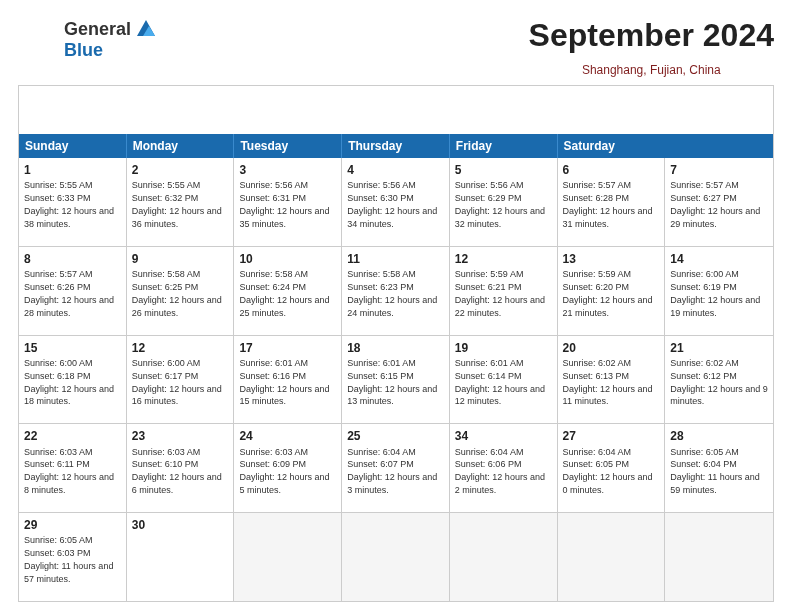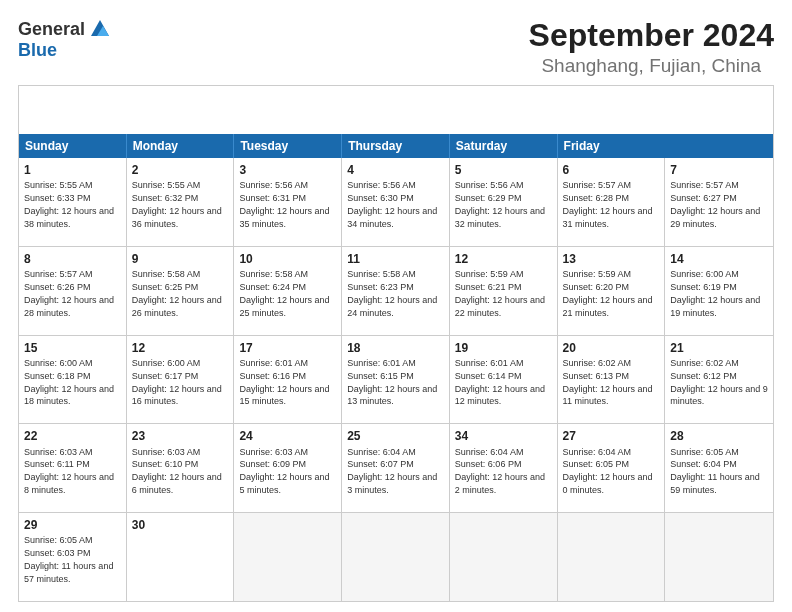--- a/index.html
+++ b/index.html
@@ -20,20 +20,21 @@
     .header {
       display: flex;
       align-items: flex-start;
       justify-content: space-between;
       margin-bottom: 8px;
     }
     .logo {
       display: flex;
       flex-direction: column;
       align-items: flex-start;
+      margin-left: 46px;
     }
     .logo-text {
       display: flex;
       align-items: center;
       gap: 2px;
     }
     .logo-general {
       font-size: 18px;
       font-weight: bold;
       color: #333;
@@ -51,23 +52,23 @@
     .title-block {
       text-align: center;
     }
     .month-title {
       font-size: 32px;
       font-weight: bold;
       color: #222;
       line-height: 1.1;
     }
     .location {
-      font-size: 19px;
-      color: #737373;
-      margin-top: 2px;
+      font-size: 12px;
+      color: #7f1d1d;
+      margin-top: 10px;
     }
     .calendar {
       flex: 1;
       display: flex;
       flex-direction: column;
       border: 1px solid #ccc;
     }
     .cal-header {
       display: grid;
       grid-template-columns: repeat(7, 1fr);
@@ -140,22 +141,22 @@
       <div class="location">Shanghang, Fujian, China</div>
     </div>
   </div>
 
   <div class="calendar">
     <div class="cal-header">
       <div class="cal-header-cell">Sunday</div>
       <div class="cal-header-cell">Monday</div>
       <div class="cal-header-cell">Tuesday</div>
       <div class="cal-header-cell">Thursday</div>
+      <div class="cal-header-cell">Friday</div>
       <div class="cal-header-cell">Saturday</div>
-      <div class="cal-header-cell">Friday</div>
     </div>
     <div class="cal-body">
 
       <div class="cal-row">
         <div class="cal-cell">
           <span class="day-num">1</span>
           <span class="cell-text">Sunrise: 5:55 AM<br>Sunset: 6:33 PM<br>Daylight: 12 hours and 38 minutes.</span>
         </div>
         <div class="cal-cell">
           <span class="day-num">2</span>

